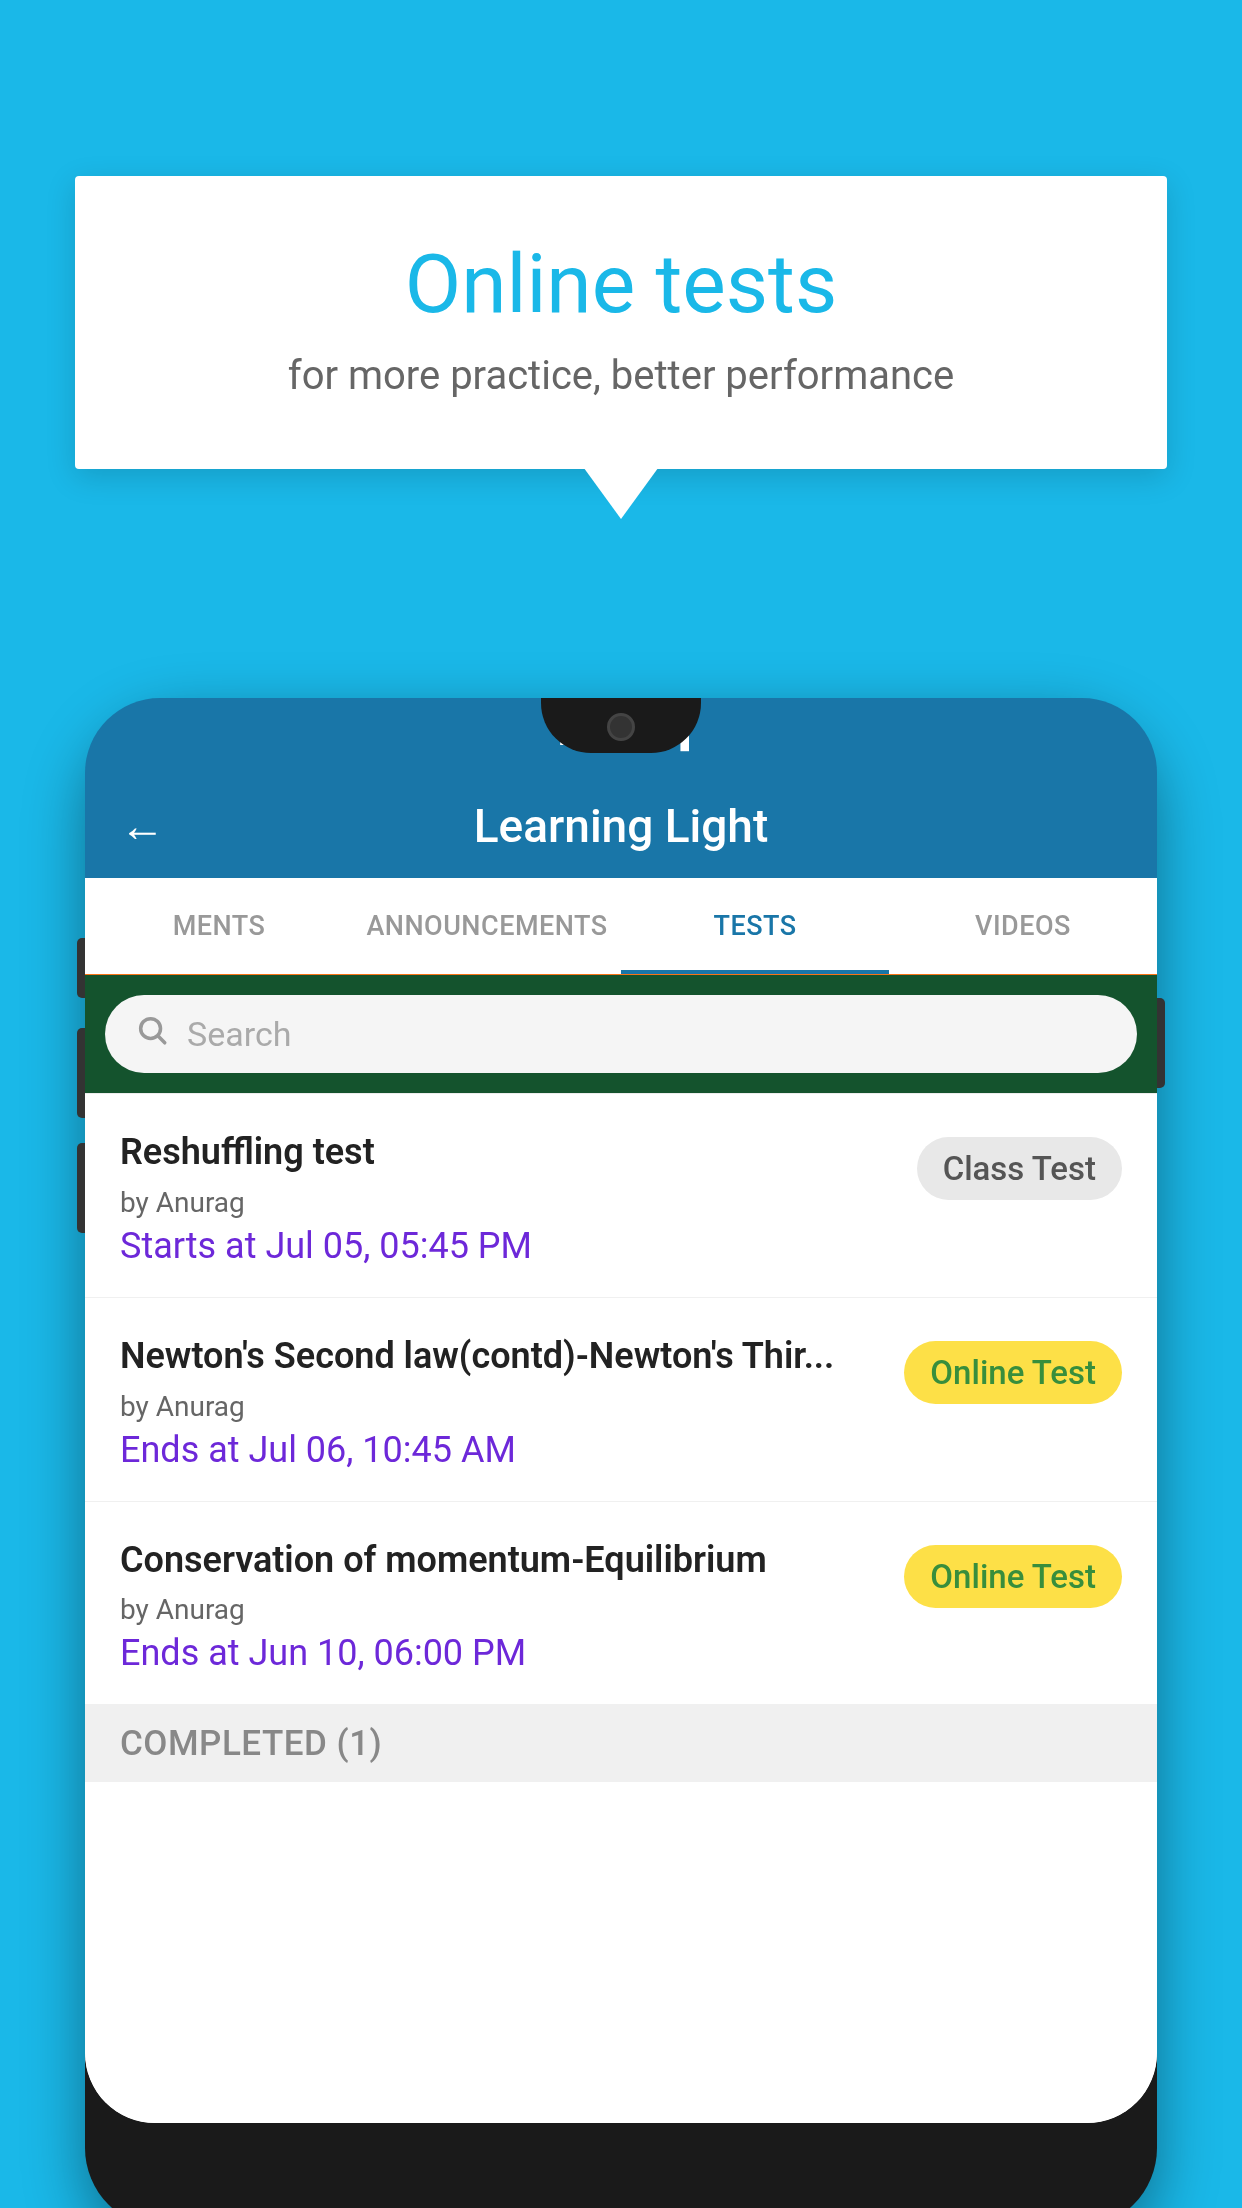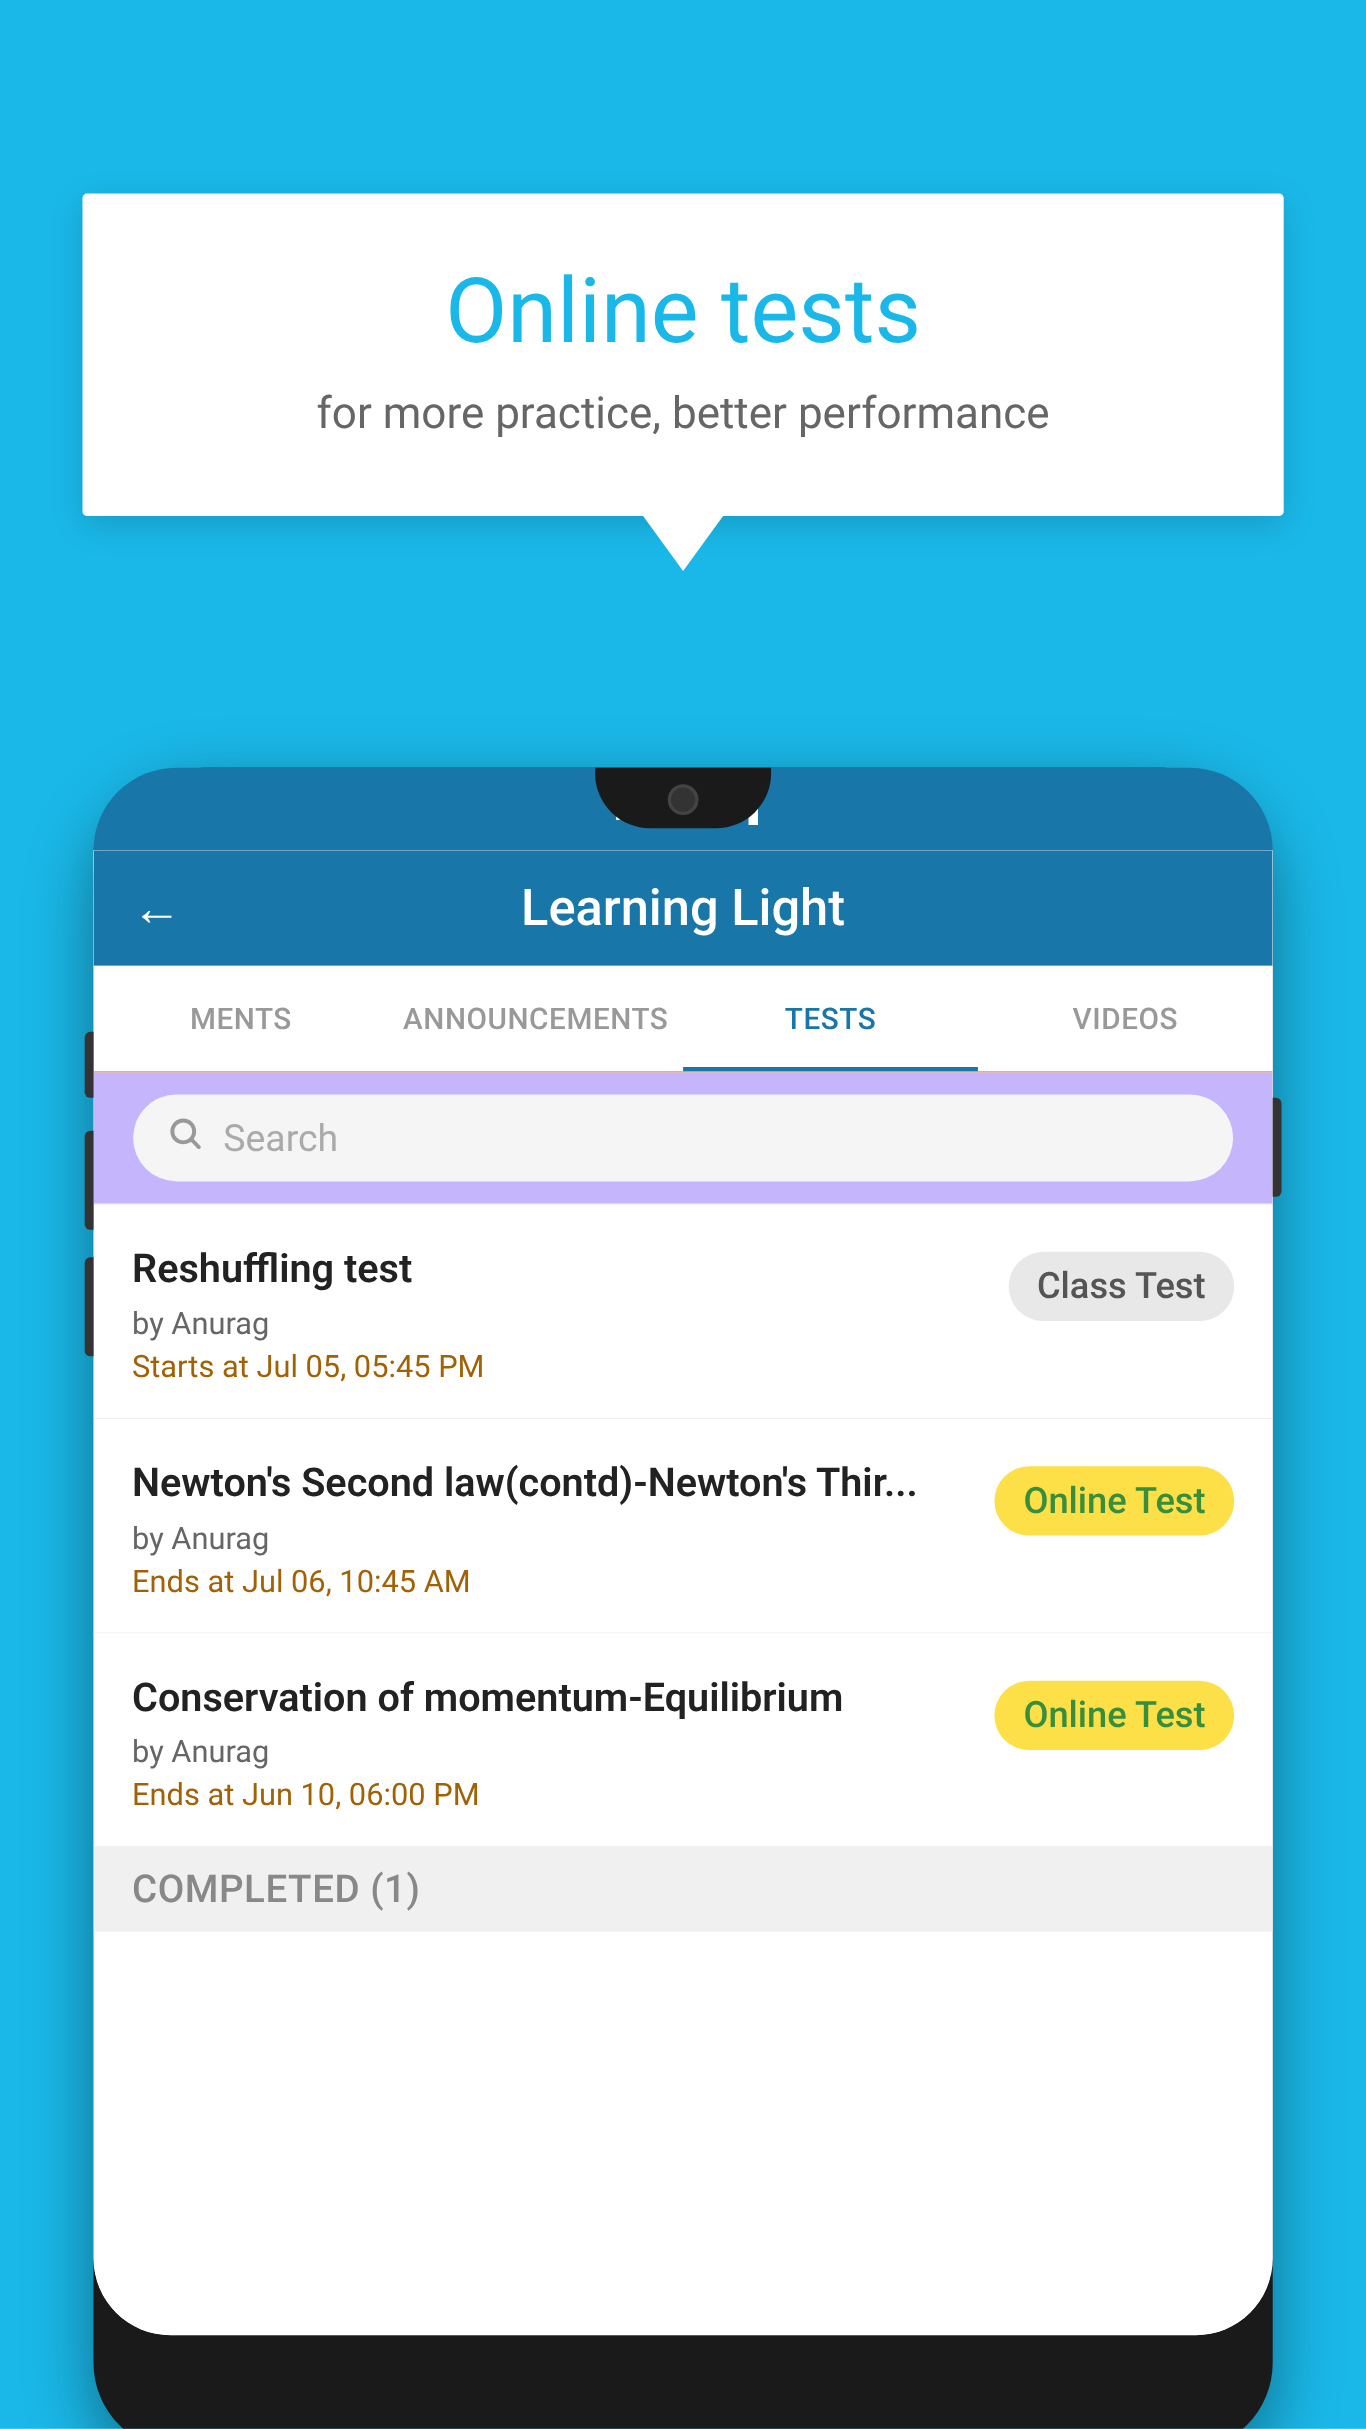--- a/index.html
+++ b/index.html
@@ -186,22 +186,22 @@
 
     .phone-inner {
       background: white;
       border-radius: 0 0 70px 70px;
       height: 100%;
       overflow: hidden;
     }
 
     
     .search-bar {
-      background: #c4b5fd;
-      padding: 20px 36px;
+      background: #14532d;
+      padding: 20px 20px;
       border-bottom: 1px solid #ececec;
     }
 
     .search-input-wrap {
       background: #f5f5f5;
       border-radius: 40px;
       display: flex;
       align-items: center;
       padding: 18px 30px;
       gap: 18px;
@@ -250,22 +250,22 @@
       line-height: 1.3;
     }
 
     .test-author {
       font-size: 28px;
       color: #666;
       margin-bottom: 6px;
     }
 
     .test-time {
-      font-size: 28px;
-      color: #a16207;
+      font-size: 36px;
+      color: #6d28d9;
     }
 
     .badge {
       padding: 12px 26px;
       border-radius: 40px;
       font-size: 33px;
       font-weight: 500;
       white-space: nowrap;
       margin-top: 8px;
       flex-shrink: 0;

